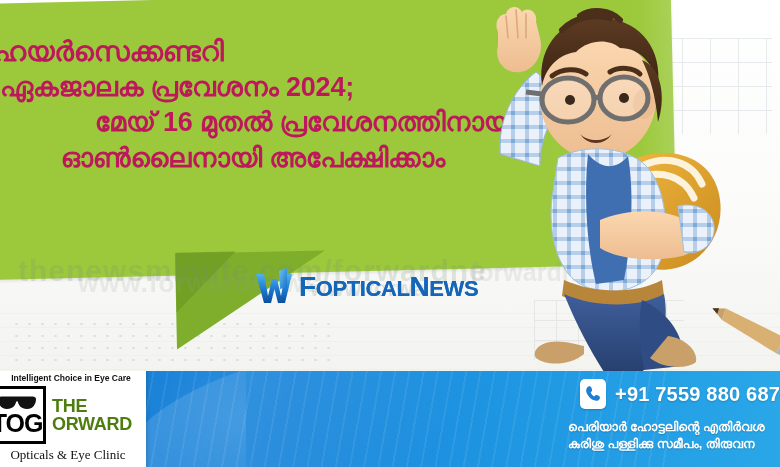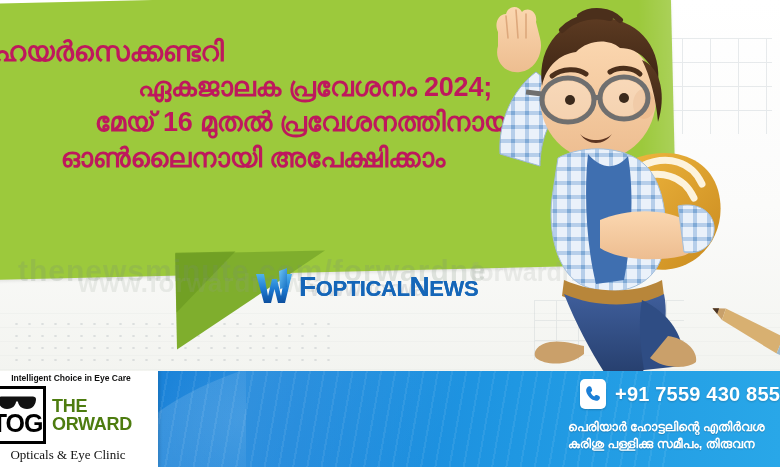--- a/index.html
+++ b/index.html
@@ -90,21 +90,21 @@
   }
 
   
   .headline{
     position:absolute;left:0;top:34px;width:530px;
     color:#be185d;font-weight:bold;line-height:1.30;
     font-family:"Liberation Sans", sans-serif;
   }
   .hl-line{white-space:nowrap;font-size:27px;letter-spacing:-.2px;}
   .hl-1{text-align:left;margin-left:-6px;font-size:28px;}
-  .hl-2{text-align:right;padding-right:38px;}
+  .hl-2{padding-right:38px;}
   .hl-3{text-align:right;padding-right:14px;margin-left:-14px;}
   .hl-4{text-align:center;padding-right:24px;}
 
   
   .fwlogo{position:absolute;left:253px;top:266px;display:flex;align-items:center;height:42px;}
   .fw-mark{position:relative;width:44px;height:40px;margin-right:2px;}
   .fw-word{
     font-size:28px;font-weight:bold;letter-spacing:-.4px;line-height:1;
     background:linear-gradient(180deg,#1f7fd0 0%,#0f5fae 100%);
     -webkit-background-clip:text;background-clip:text;color:#1566b8;
@@ -138,21 +138,21 @@
   }
   .banner-center{
     position:absolute;left:150px;top:8px;width:400px;text-align:center;
     color:#ffffff;font-weight:bold;line-height:1.30;text-shadow:0 1px 2px rgba(0,0,0,.18);
   }
   .bc-1{font-size:22px;white-space:nowrap;}
   .bc-2{font-size:22px;white-space:nowrap;}
 
   
   .logo-panel{
-    position:absolute;left:0;bottom:0;width:158px;height:99px;background:#ffffff;
+    position:absolute;left:0;bottom:0;width:146px;height:99px;background:#ffffff;
     box-shadow:2px 0 3px rgba(0,0,0,.12);
   }
   .logo-tag{
     position:absolute;left:-4px;top:5px;width:150px;text-align:center;
     font-size:8.5px;font-weight:bold;color:#111;white-space:nowrap;
   }
   .logo-row{position:absolute;left:-12px;top:18px;display:flex;align-items:center;}
   .logo-box{
     width:58px;height:58px;border:3px solid #000;box-sizing:border-box;
     display:flex;flex-direction:column;align-items:center;justify-content:center;
@@ -330,21 +330,21 @@
     <div class="swoosh"></div>
     <div class="blue-left-cap"></div>
 
 
     <div class="phone-block">
       <div class="phone-ico">
         <svg width="16" height="18" viewBox="0 0 16 18">
           <path d="M3.4 1.6 C4.6 1 6 1.6 6.4 2.8 L7 4.6 C7.3 5.5 7 6.2 6.3 6.7 L5.6 7.2 C6.2 9 7.6 10.6 9.3 11.4 L9.8 10.7 C10.3 10 11.1 9.8 11.9 10.1 L13.6 10.8 C14.8 11.3 15.3 12.7 14.7 13.8 C14 15.2 12.5 16.1 11 15.8 C6.3 14.9 2.2 10.9 1.2 6.2 C0.9 4.6 1.9 2.4 3.4 1.6 Z" fill="#1c7fd6"></path>
         </svg>
       </div>
-      <div class="phone-num">+91 7559 430 855</div>
+      <div class="phone-num">+91 7559 880 687</div>
     </div>
 
     <div class="addr">
       <div>പെരിയാർ ഹോട്ടലിന്റെ എതിർവശ</div>
       <div>കുരിശു പള്ളിക്കു സമീപം, തിരുവന</div>
     </div>
 
     <div class="logo-panel">
       <div class="logo-tag">Intelligent Choice in Eye Care</div>
       <div class="logo-row">

